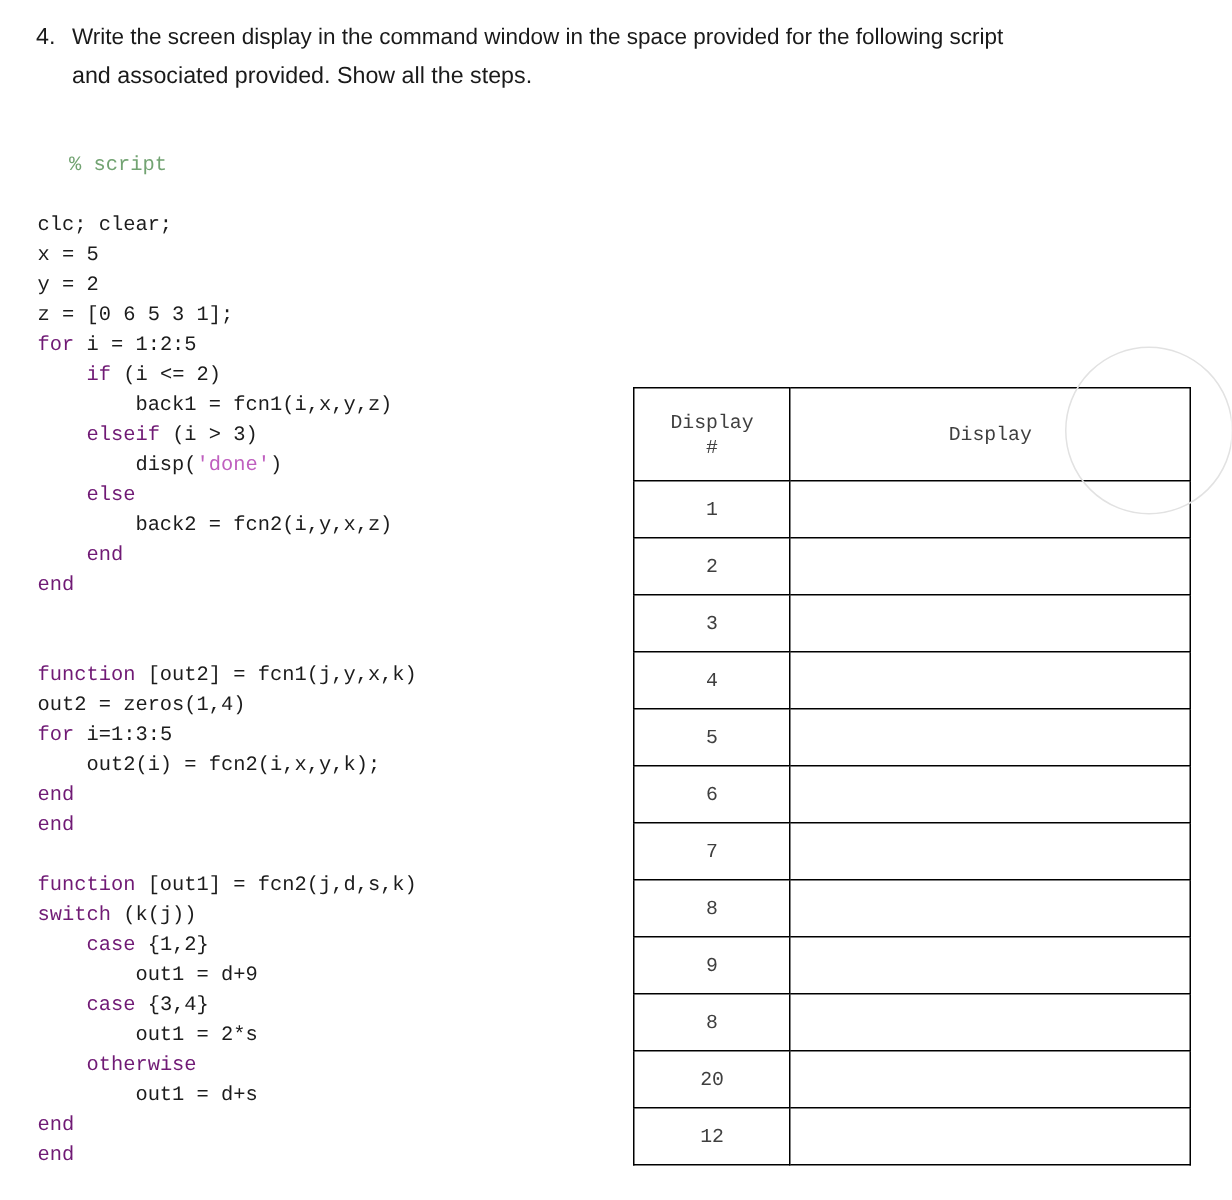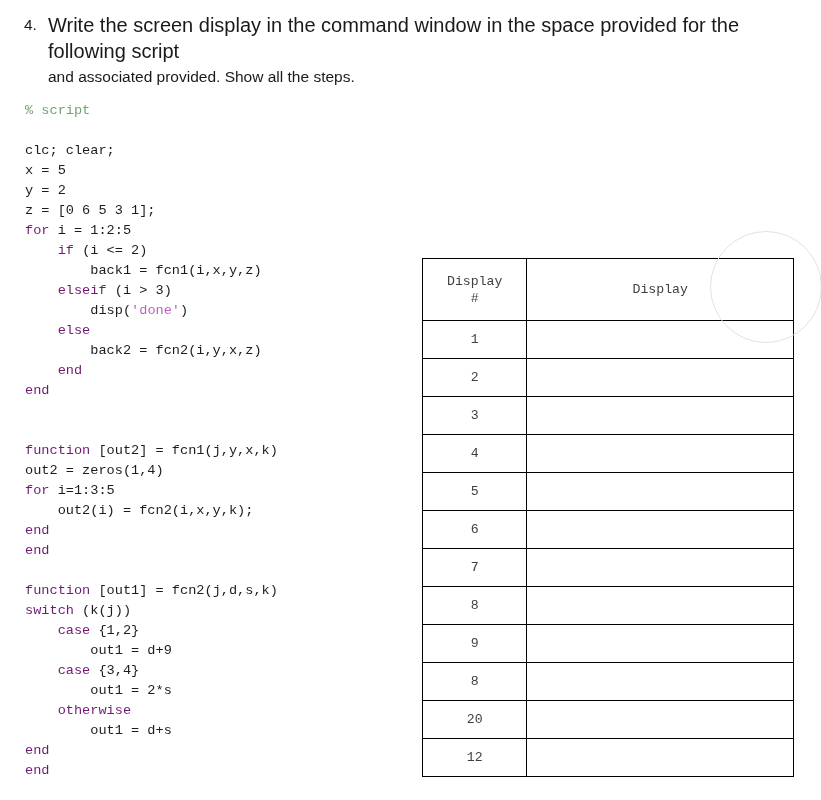--- a/index.html
+++ b/index.html
@@ -29,21 +29,21 @@
   }
   .q-marker {
     width: 24px;
     flex: 0 0 24px;
     font-size: 15.5px;
     line-height: 26px;
     color: #1a1a1a;
   }
   .q-text {
     flex: 1 1 auto;
-    font-size: 20px;
+    font-size: 15px;
     line-height: 26px;
     color: #1a1a1a;
   }
   .q-line2 {
     margin-left: 24px;
     font-size: 15.5px;
     line-height: 26px;
     color: #1a1a1a;
   }
 
@@ -57,21 +57,21 @@
     font-size: 13.6px;
     line-height: 20px;
     white-space: pre;
   }
   .code-line {
     white-space: pre;
     min-height: 20px;
   }
   .tok-plain    { color: #1c1c1c; }
   .tok-keyword  { color: #3232d6; }
-  .tok-comment  { color: #72a372; }
+  .tok-comment  { color: #72a372; margin-left: 21px; }
   .tok-string   { color: #bf5fbf; }
 
   
   #display-table {
     position: absolute;
     left: 422px;
     top: 258px;
     width: 372px;
     border-collapse: collapse;
     font-family: "Liberation Mono", "DejaVu Sans Mono", monospace;

